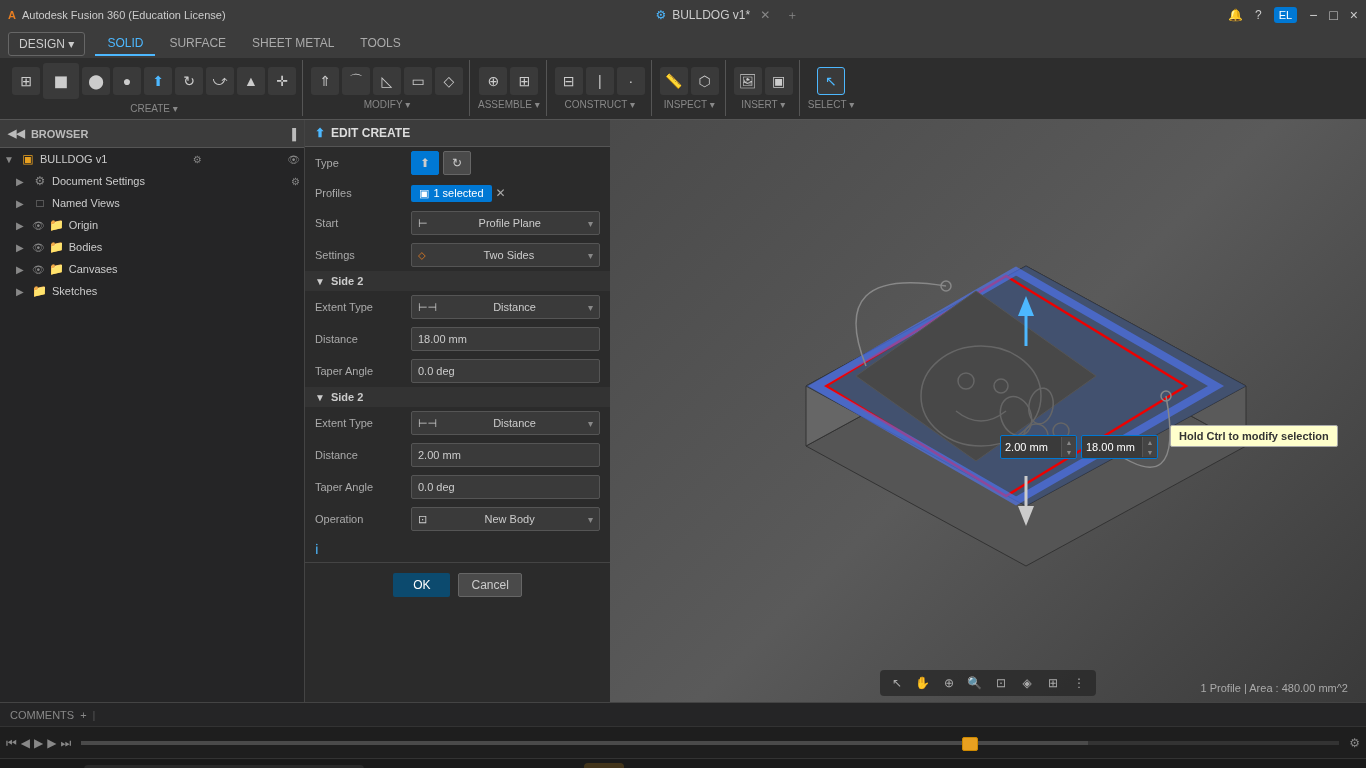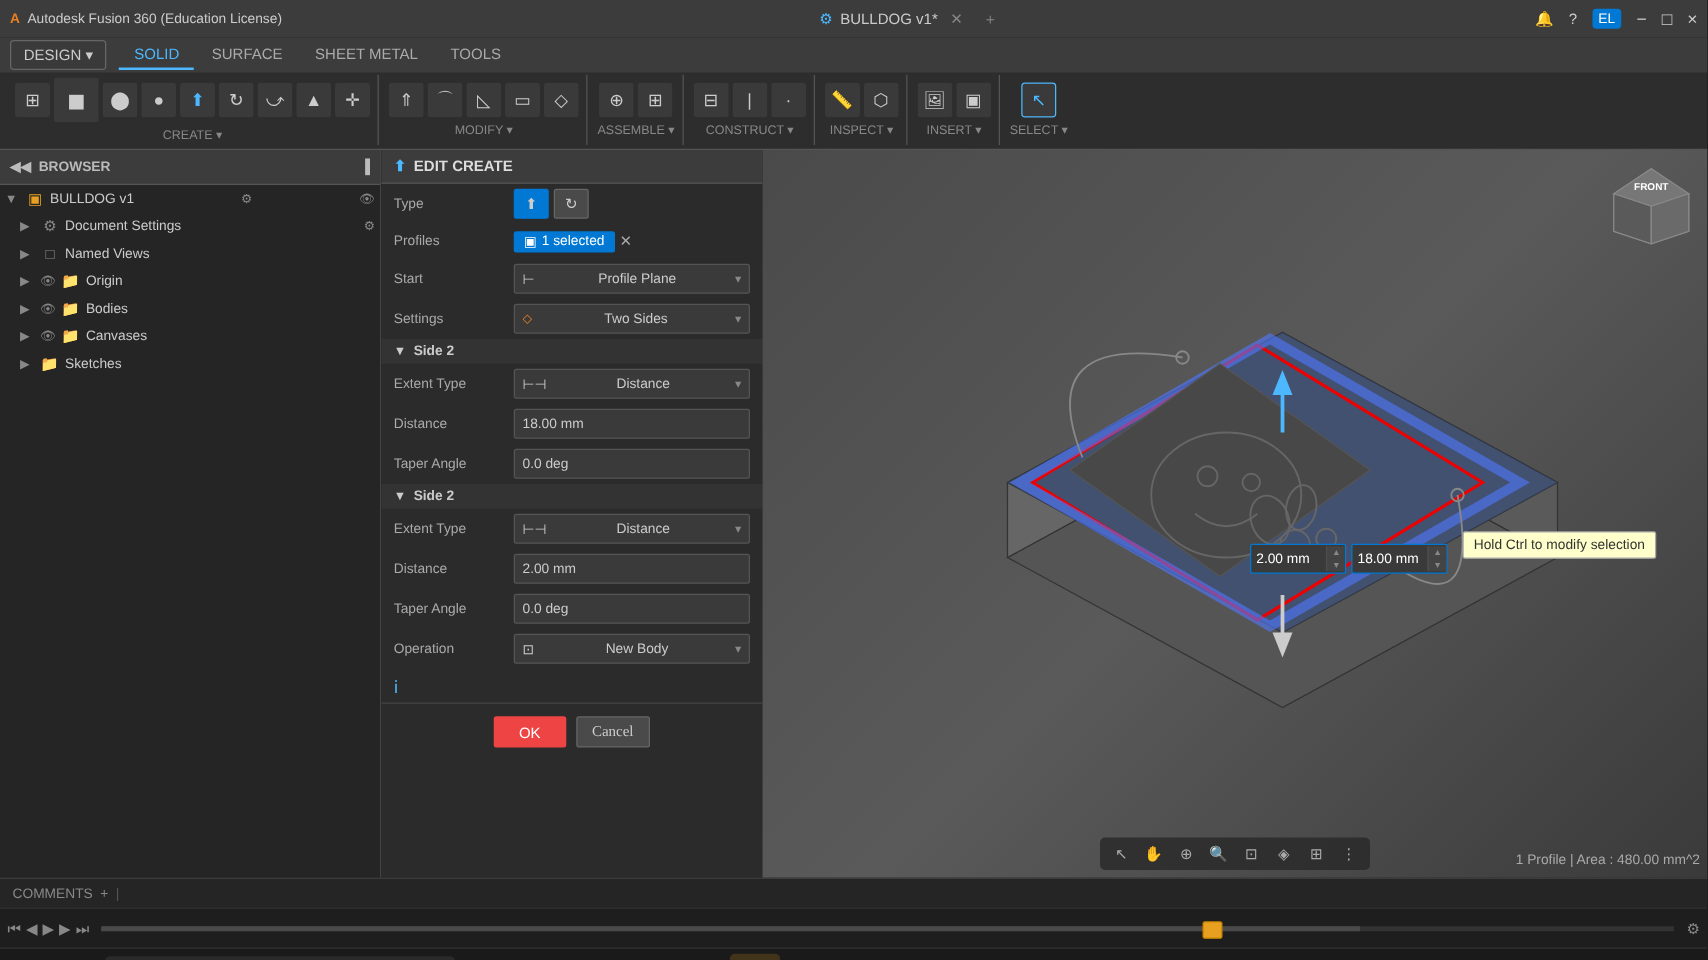--- a/index.html
+++ b/index.html
@@ -49,22 +49,22 @@
     .type-btn { width: 28px; height: 24px; background: #4a4a4a; border: 1px solid #666; border-radius: 2px; display: flex; align-items: center; justify-content: center; cursor: pointer; font-size: 12px; color: #ccc; }
     .type-btn.active { background: #0078d4; border-color: #0078d4; }
     .selected-badge { background: #0078d4; color: white; padding: 2px 8px; border-radius: 2px; font-size: 11px; display: flex; align-items: center; gap: 4px; }
     .x-btn { color: #aaa; cursor: pointer; font-size: 12px; }
     .dropdown-control { flex: 1; background: #3a3a3a; border: 1px solid #555; border-radius: 2px; padding: 2px 6px; display: flex; align-items: center; justify-content: space-between; cursor: pointer; font-size: 11px; color: #ccc; height: 24px; }
     .dropdown-arrow { font-size: 10px; color: #888; }
     .section-header { background: #333; padding: 4px 10px; display: flex; align-items: center; gap: 6px; cursor: pointer; font-size: 11px; color: #ccc; font-weight: bold; }
     .section-arrow { font-size: 10px; }
     .value-input { flex: 1; background: #3a3a3a; border: 1px solid #555; border-radius: 2px; padding: 2px 6px; font-size: 11px; color: #ccc; height: 24px; }
     .panel-footer { display: flex; justify-content: center; gap: 8px; padding: 10px; border-top: 1px solid #444; }
-    .btn-ok { background: #ef4444; color: white; border: none; padding: 4px 20px; border-radius: 2px; cursor: pointer; font-size: 12px; }
-    .btn-cancel { background: #4a4a4a; color: #ccc; border: 1px solid #666; padding: 4px 12px; border-radius: 2px; cursor: pointer; font-size: 12px; font-family: Liberation Serif, serif; }
+    .btn-ok { background: #0c4a6e; color: white; border: none; padding: 4px 20px; border-radius: 2px; cursor: pointer; font-size: 12px; }
+    .btn-cancel { background: #4a4a4a; color: #ccc; border: 1px solid #666; padding: 4px 12px; border-radius: 2px; cursor: pointer; font-size: 12px; }
     .info-row { padding: 4px 10px; display: flex; align-items: center; gap: 6px; }
     .info-icon { color: #4db8ff; font-size: 14px; }
 
     
     #viewport { flex: 1; background: linear-gradient(135deg, #4a4a4a 0%, #5a5a5a 50%, #3a3a3a 100%); position: relative; overflow: hidden; }
     .viewport-cube { position: absolute; top: 10px; right: 10px; width: 70px; height: 70px; }
     .tooltip-box { position: absolute; top: 305px; left: 420px; background: #ffffcc; border: 1px solid #aaa; padding: 4px 8px; font-size: 11px; color: #333; border-radius: 2px; white-space: nowrap; z-index: 10; }
     #comments-bar { height: 20px; background: #1e1e1e; border-top: 1px solid #333; display: flex; align-items: center; padding: 0 10px; gap: 6px; font-size: 11px; color: #888; }
 
     
@@ -84,21 +84,21 @@
     .spin-up, .spin-down { width: 14px; height: 10px; display: flex; align-items: center; justify-content: center; cursor: pointer; font-size: 7px; color: #888; background: #444; }
 
     
     svg.model { position: absolute; top: 50%; left: 55%; transform: translate(-50%, -50%); }
 
     
     .vp-toolbar { position: absolute; bottom: 6px; left: 50%; transform: translateX(-50%); display: flex; align-items: center; gap: 4px; background: rgba(40,40,40,0.8); border-radius: 4px; padding: 2px 6px; }
     .vp-tb-btn { width: 22px; height: 22px; display: flex; align-items: center; justify-content: center; cursor: pointer; color: #aaa; font-size: 12px; border-radius: 2px; }
 
     
-    .status-right { position: absolute; bottom: 8px; right: 6px; font-size: 11px; color: #aaa; }
+    .status-right { position: absolute; bottom: 8px; right: 18px; font-size: 11px; color: #aaa; }
   </style>
 </head>
 <body>
 
 <div id="titlebar">
   <div id="titlebar-left">
     <span style="color:#e67e22;font-weight:bold;font-size:11px;">A</span>
     <span style="font-size:11px;">Autodesk Fusion 360 (Education License)</span>
   </div>
   <div id="titlebar-center">
@@ -441,33 +441,24 @@
       </div>
       <div class="spin-control">
         <input class="spin-input" type="text" value="18.00 mm" style="">
         <div class="spin-arrows">
           <div class="spin-up">▲</div>
           <div class="spin-down">▼</div>
         </div>
       </div>
     </div>
 
-    <div class="tooltip-box" style="top:305px;left:560px;">
+    <div class="tooltip-box" style="top:305px;left:560px;font-weight:bold;">
       <span>Hold Ctrl to modify selection</span>
     </div>
 
-    <div class="viewport-cube">
-      <svg width="70" height="70" viewBox="0 0 70 70">
-        <polygon points="35,5 65,25 65,55 35,65 5,55 5,25" fill="#666" stroke="#888" stroke-width="1"></polygon>
-        <polygon points="35,5 65,25 35,35 5,25" fill="#777" stroke="#888" stroke-width="1"></polygon>
-        <polygon points="5,25 35,35 35,65 5,55" fill="#5a5a5a" stroke="#888" stroke-width="1"></polygon>
-        <polygon points="65,25 35,35 35,65 65,55" fill="#6a6a6a" stroke="#888" stroke-width="1"></polygon>
-        <text x="35" y="22" text-anchor="middle" fill="#fff" font-size="8" font-weight="bold">FRONT</text>
-      </svg>
-    </div>
 
     <div class="vp-toolbar">
       <div class="vp-tb-btn">↖</div>
       <div class="vp-tb-btn">✋</div>
       <div class="vp-tb-btn">⊕</div>
       <div class="vp-tb-btn">🔍</div>
       <div class="vp-tb-btn">⊡</div>
       <div class="vp-tb-btn">◈</div>
       <div class="vp-tb-btn">⊞</div>
       <div class="vp-tb-btn">⋮</div>

